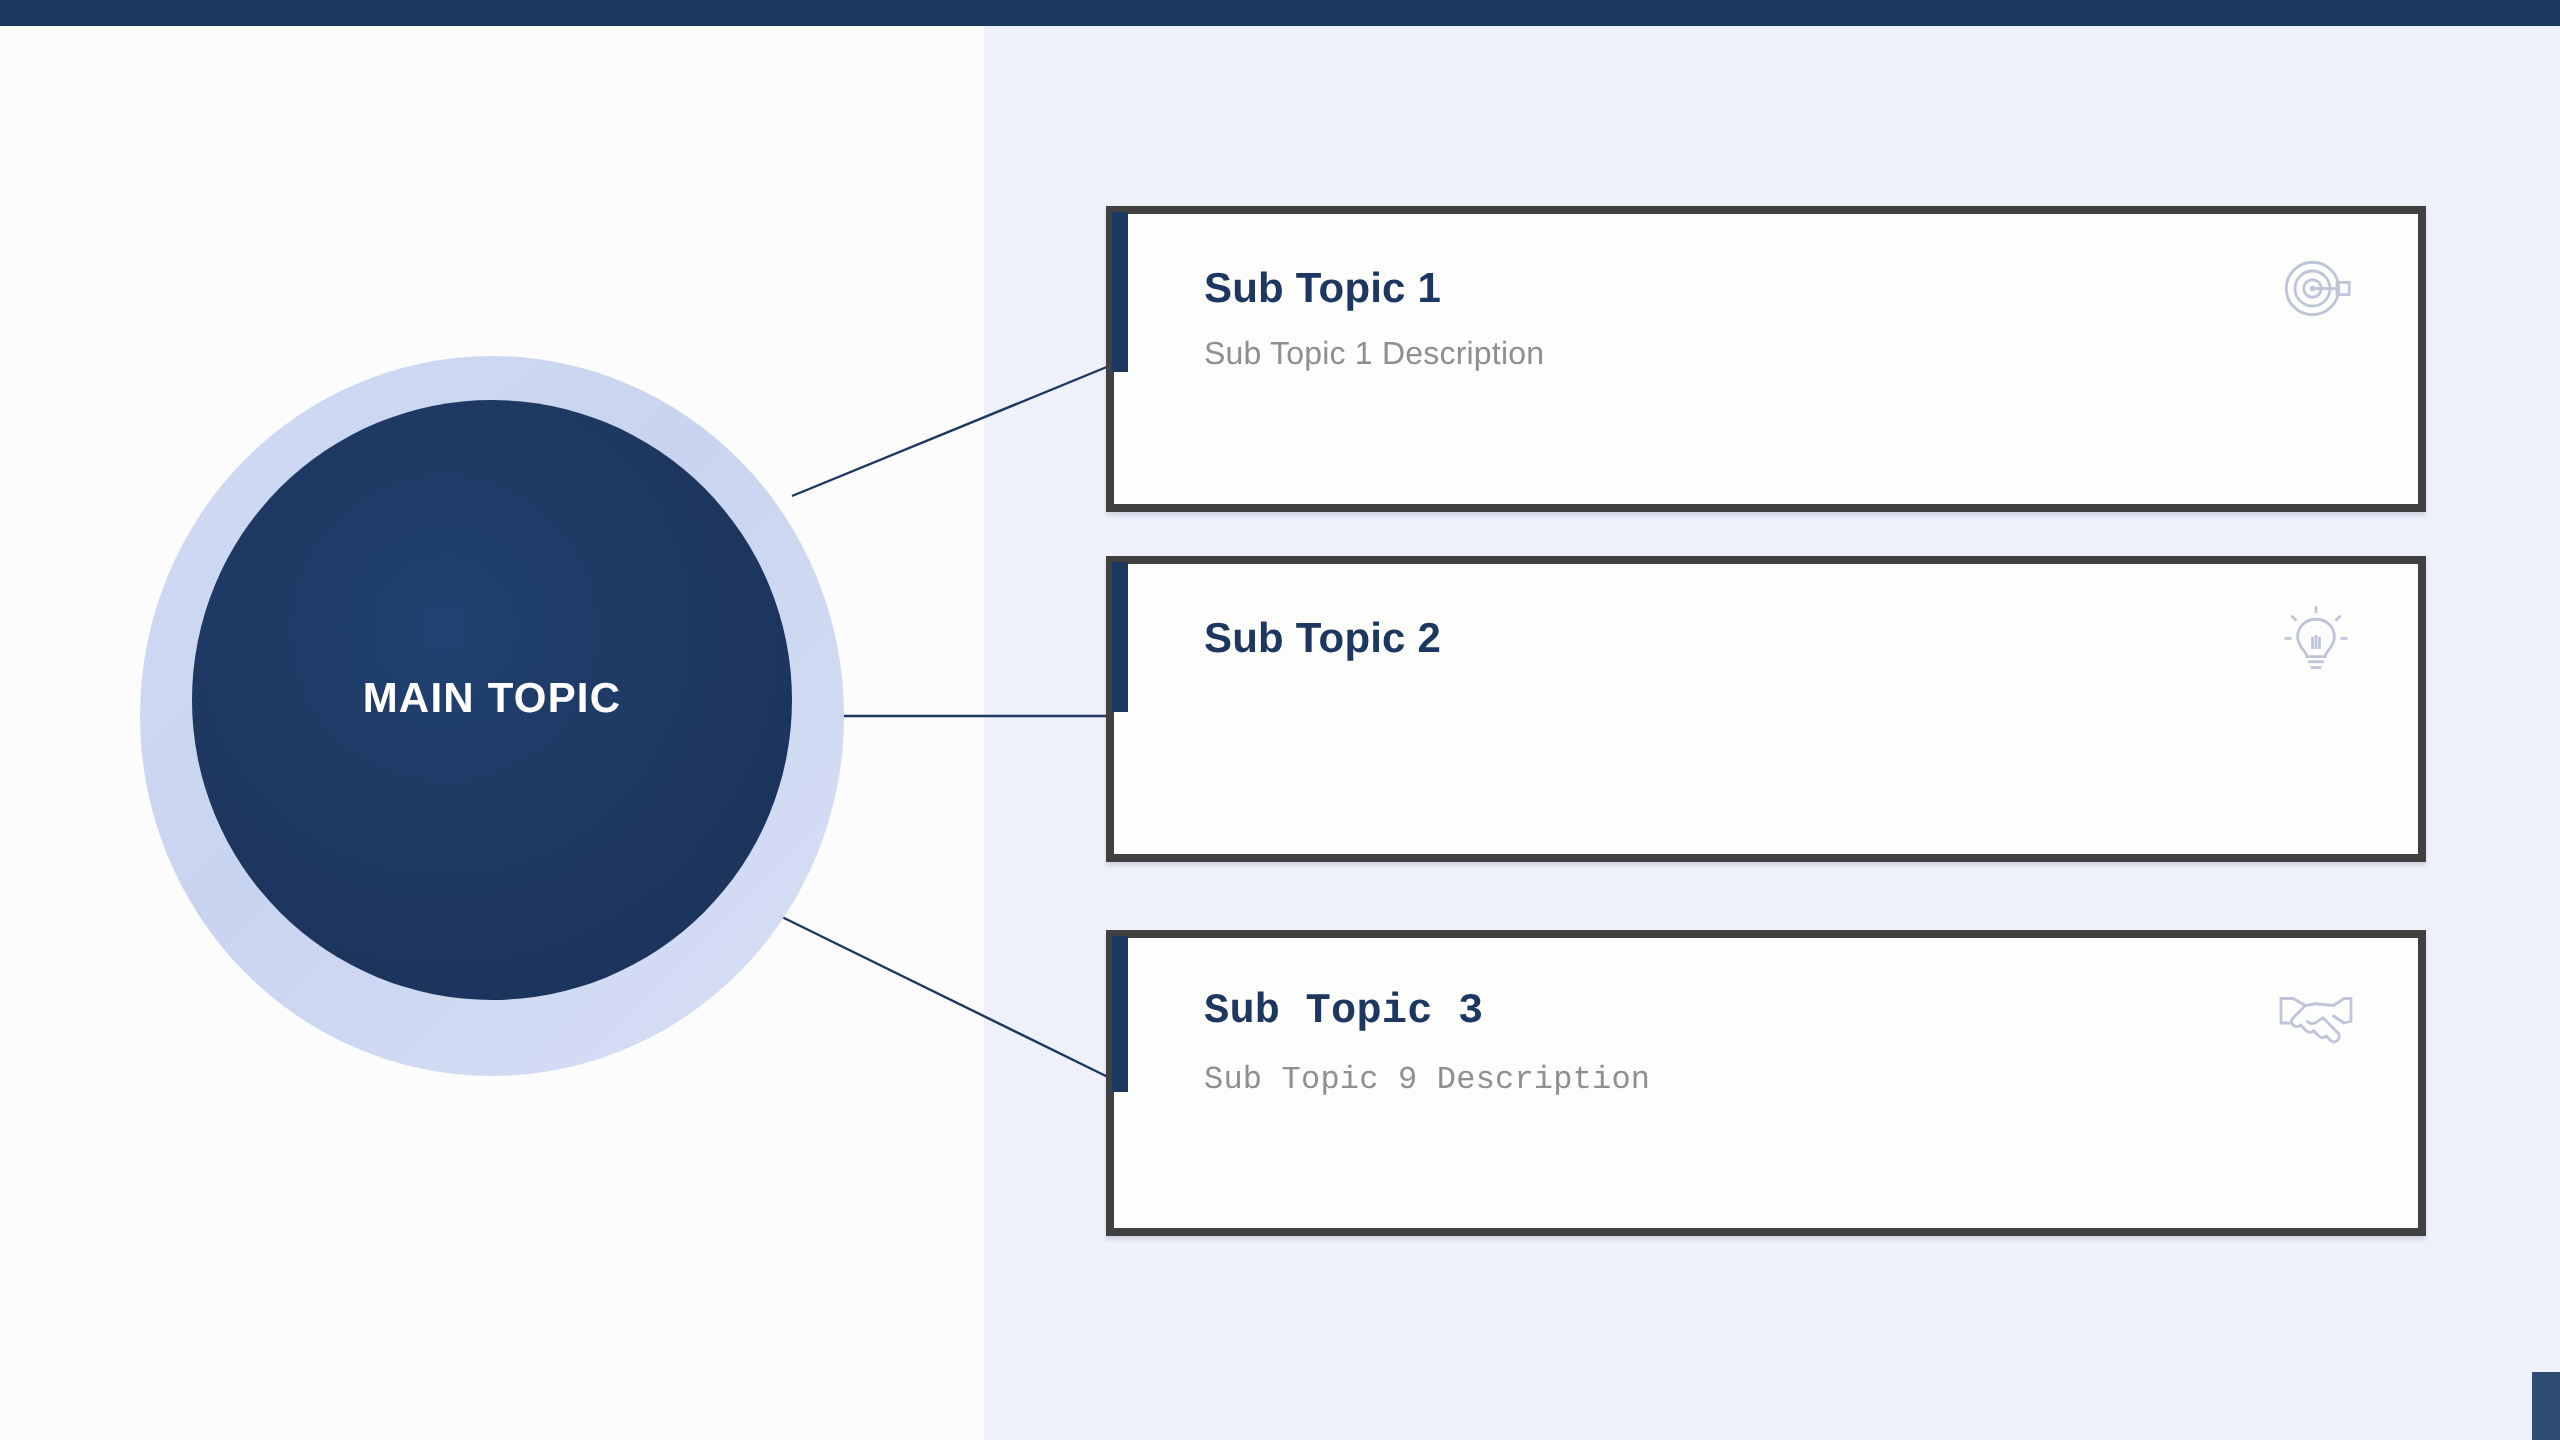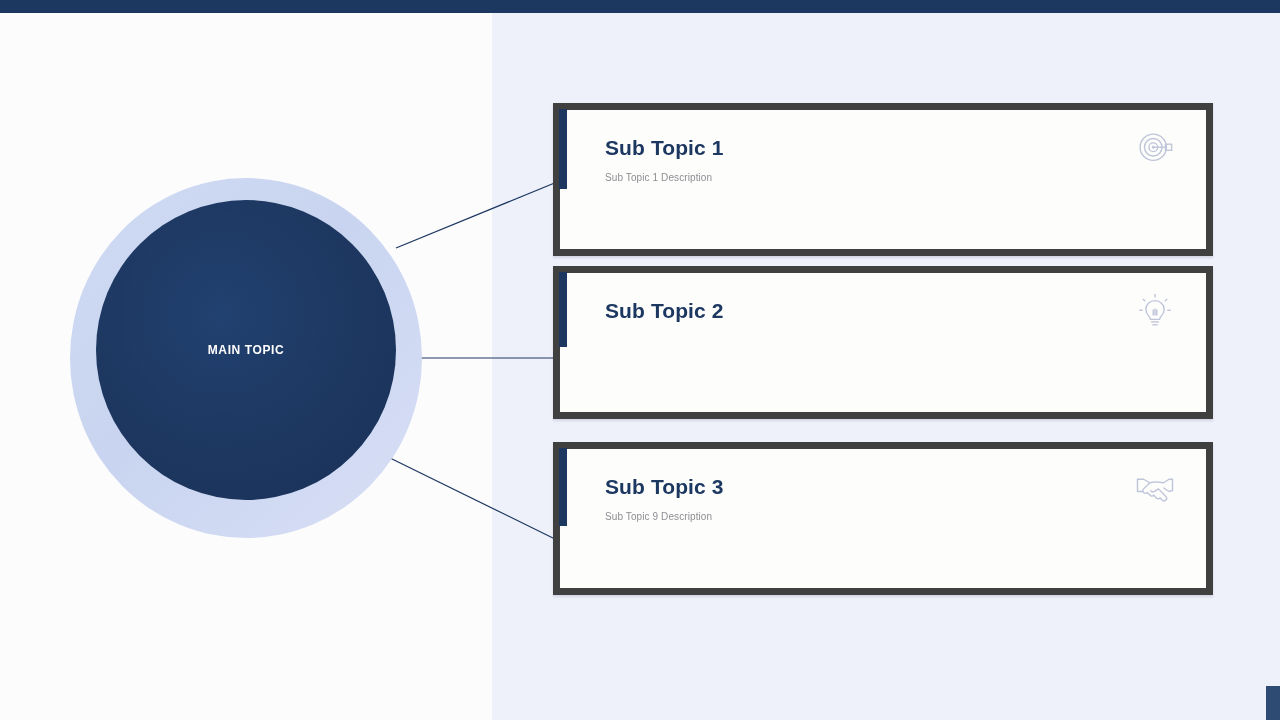--- a/index.html
+++ b/index.html
@@ -79,34 +79,34 @@
     width: 300px;
     height: 300px;
     border-radius: 50%;
     background: radial-gradient(circle at 42% 38%, #214170 0%, #1d3760 55%, #1a3158 100%);
     display: flex;
     align-items: center;
     justify-content: center;
   }
   #main-topic-label {
     color: #ffffff;
-    font-size: 12px;
+    font-size: 21px;
     font-weight: bold;
     letter-spacing: .6px;
     text-align: center;
     white-space: nowrap;
   }
 
   
   .card {
     position: absolute;
     left: 553px;
     width: 660px;
     background: #fdfdfc;
-    border: 7px solid #404040;
+    border: 4px solid #404040;
     box-shadow: 0 2px 2px rgba(40,50,90,.13);
   }
   .card-accent {
     position: absolute;
     left: -1px;
     top: -1px;
     width: 8px;
     background: #1c3760;
   }
   .card-body {
@@ -115,38 +115,38 @@
   .card-title {
     color: #1c3760;
     font-size: 21px;
     font-weight: bold;
     line-height: 1.1;
     letter-spacing: .1px;
   }
   .card-desc {
     margin-top: 13px;
     color: #8e8e93;
-    font-size: 10px;
+    font-size: 16px;
     letter-spacing: .1px;
   }
   .card-icon {
     position: absolute;
     right: 30px;
     top: 18px;
     width: 42px;
     height: 42px;
     opacity: .62;
   }
   .card-icon svg { display: block; width: 42px; height: 42px; }
 
   #card-1 { top: 103px; height: 153px; }
   #card-1 .card-accent { height: 80px; }
-  #card-2 { top: 266px; height: 153px; }
+  #card-2 { top: 278px; height: 153px; }
   #card-2 .card-accent { height: 75px; }
-  #card-3 { top: 442px; height: 153px; }
+  #card-3 { top: 465px; height: 153px; font-family: Liberation Mono, monospace; }
   #card-3 .card-accent { height: 78px; }
 </style>
 </head>
 <body>
 
 <div id="slide">
 
   <div id="top-bar"></div>
   <div id="right-panel"></div>
 

